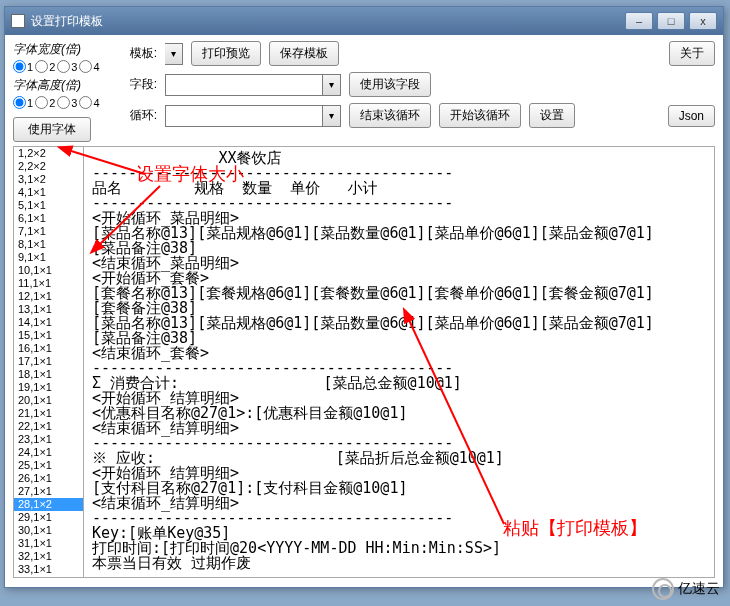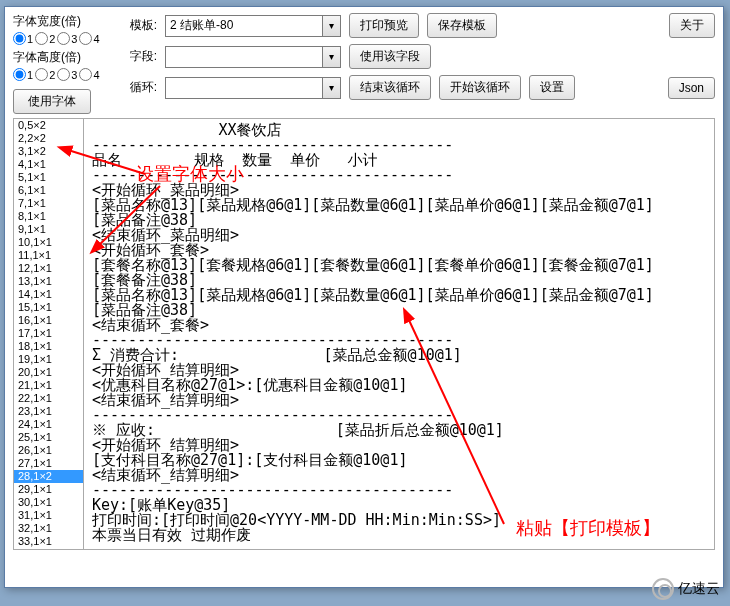--- a/index.html
+++ b/index.html
@@ -6,48 +6,57 @@
   body { background: #8aa8c7; width: 730px; height: 606px; overflow: hidden; position: relative; }
   .window { position: absolute; top: 6px; left: 4px; width: 720px; height: 582px; background: #fff; border: 1px solid #5a7ba5; box-shadow: 2px 2px 8px rgba(0,0,0,.3); }
   .titlebar { height: 28px; background: linear-gradient(#6f92bb,#4d6f99); display: flex; align-items: center; padding: 0 6px; color: #fff; font-size: 12px; }
   .titlebar .ticon { width: 14px; height: 14px; background:#fff; border:1px solid #666; margin-right:6px; }
   .winbtns { margin-left:auto; display:flex; gap:4px; }
   .winbtn { width:28px; height:18px; background:linear-gradient(#e9eef5,#c4d1e1); border:1px solid #5a7ba5; border-radius:2px; font-size:11px; text-align:center; line-height:16px; color:#333; cursor:pointer; }
   .content { padding:6px 8px; }
   .toprow { display:flex; align-items:flex-start; gap:10px; }
   .leftopts { width:100px; font-size:12px; }
   .optgrp { margin-bottom:4px; }
-  .optgrp .lbl { display:block; margin-bottom:2px; }
+  .optgrp .lbl { display:block; margin-bottom:2px;font-style:italic; }
   .radiorow { display:flex; gap:2px; font-size:11px; }
   .radiorow label { display:flex; align-items:center; gap:1px; }
   .btn { background:linear-gradient(#fdfdfd,#e3e3e3); border:1px solid #888; border-radius:3px; font-size:12px; padding:3px 10px; cursor:pointer; }
   .formarea { flex:1; }
   .frow { display:flex; align-items:center; gap:8px; margin-bottom:6px; font-size:12px; }
   .frow .flabel { width:34px; text-align:right; }
   .combo { display:flex; }
   .combo input { border:1px solid #7a7a7a; height:22px; padding:0 4px; font-size:12px; }
   .combo .arrow { width:18px; height:22px; border:1px solid #7a7a7a; border-left:none; background:linear-gradient(#f5f5f5,#ddd); text-align:center; line-height:20px; font-size:10px; cursor:pointer; }
   .main { display:flex; margin-top:4px; height:432px; border:1px solid #aaa; }
   .sidebar { width:70px; border-right:1px solid #aaa; overflow-y:auto; overflow-x:hidden; font-size:11px; background:#fff; }
   .sidebar .item { padding:0 4px; line-height:13px; white-space:nowrap; cursor:pointer; }
   .sidebar .item.sel { background:#3399ff; color:#fff; }
   .preview { flex:1; position:relative; overflow:auto; padding:4px 8px; font-size:15px; font-family: SimSun, monospace; line-height:15px; white-space:pre; }
   .annot { position:absolute; color:#f00; font-size:18px; font-family:"Microsoft YaHei"; pointer-events:none; }
   .annot1 { top:162px; left:136px; }
-  .annot2 { top:516px; left:516px; }
+  .annot2 { top:516px; left:503px; }
   svg.arrow-svg { position:absolute; top:0; left:0; pointer-events:none; }
   .watermark { position:absolute; right:10px; bottom:6px; font-size:14px; color:#000000; display:flex; align-items:center; gap:4px; }
   .watermark .wicon { width:22px; height:22px; border:2px solid #b8b8b8; border-radius:50%; position:relative; }
   .watermark .wicon::before { content:""; position:absolute; width:10px; height:10px; border:2px solid #b8b8b8; border-radius:50%; top:4px; left:4px; }
   input[type=radio] { margin:0; }
 </style>
 </head>
 <body>
 
 <div class="window">
+  <div class="titlebar">
+    <span class="ticon"></span>
+    <span>设置打印模板</span>
+    <div class="winbtns">
+      <div class="winbtn">–</div>
+      <div class="winbtn">□</div>
+      <div class="winbtn">x</div>
+    </div>
+  </div>
 
   <div class="content">
     <div class="toprow">
       <div class="leftopts">
         <div class="optgrp">
           <span class="lbl">字体宽度(倍)</span>
           <div class="radiorow">
             <label>
                 <input type="radio" name="fw" checked="" style="">
                 <span>1</span>
@@ -87,21 +96,20 @@
               </label>
           </div>
         </div>
         <button class="btn" style="width:78px;margin-top:4px">使用字体</button>
       </div>
 
       <div class="formarea">
         <div class="frow">
           <span class="flabel">模板:</span>
           <div class="combo">
-              <input style="width: 158px;" value="2 结账单-80">
               <span class="arrow">▾</span>
             </div>
           <button class="btn">打印预览</button>
           <button class="btn">保存模板</button>
           <span style="flex:1"></span>
           <button class="btn">关于</button>
         </div>
         <div class="frow">
           <span class="flabel">字段:</span>
           <div class="combo">
@@ -120,21 +128,21 @@
           <button class="btn">开始该循环</button>
           <button class="btn">设置</button>
           <span style="flex:1"></span>
           <button class="btn">Json</button>
         </div>
       </div>
     </div>
 
     <div class="main">
       <div class="sidebar" id="sidebar">
-          <div class="item">0,5×2</div>
+          <div class="item">1,2×2</div>
           <div class="item">2,2×2</div>
           <div class="item">3,1×2</div>
           <div class="item">4,1×1</div>
           <div class="item">5,1×1</div>
           <div class="item">6,1×1</div>
           <div class="item">7,1×1</div>
           <div class="item">8,1×1</div>
           <div class="item">9,1×1</div>
           <div class="item">10,1×1</div>
           <div class="item">11,1×1</div>

